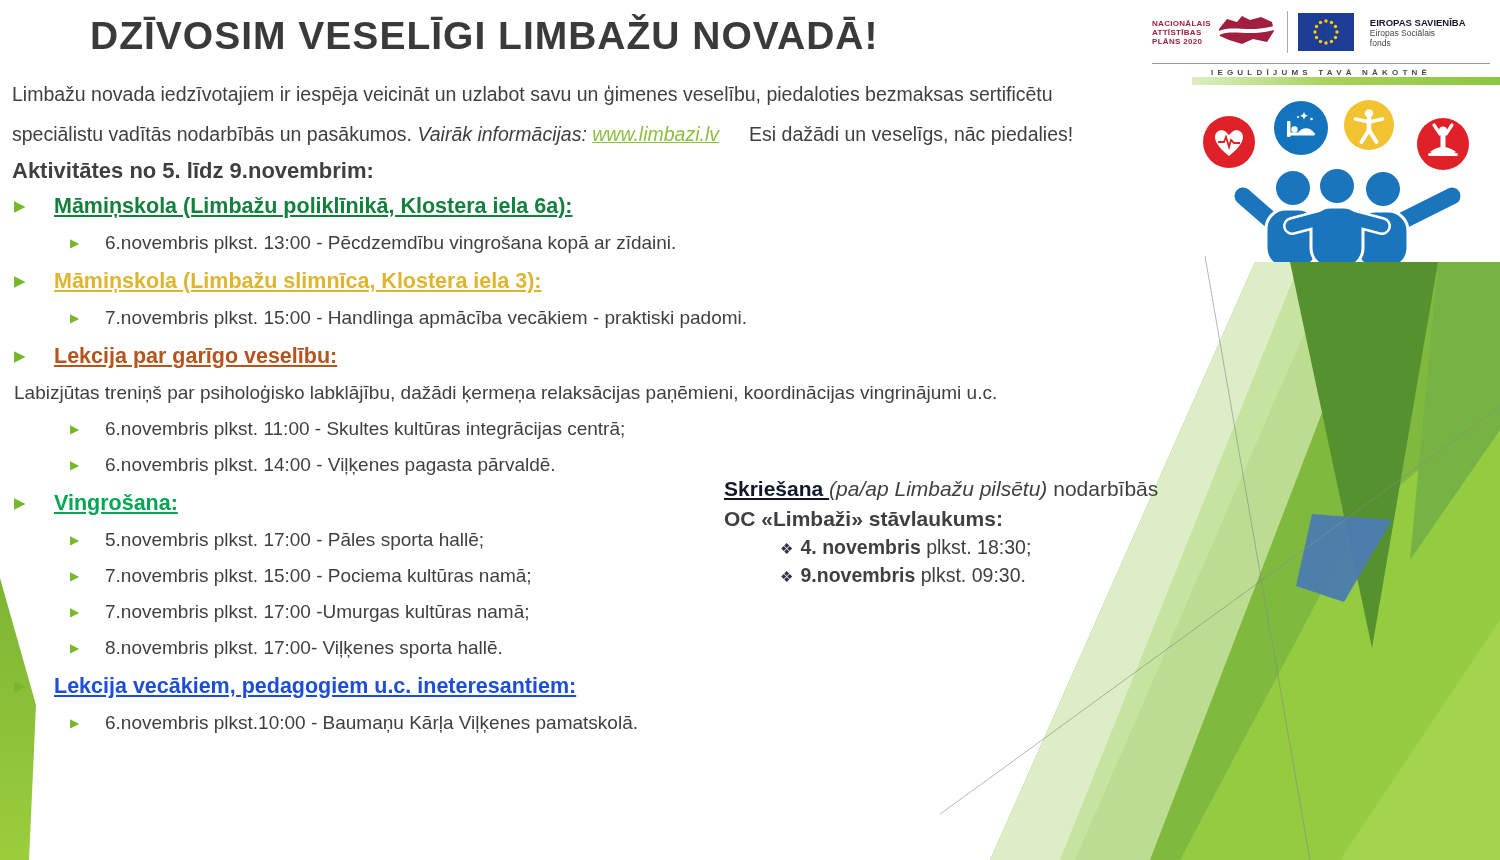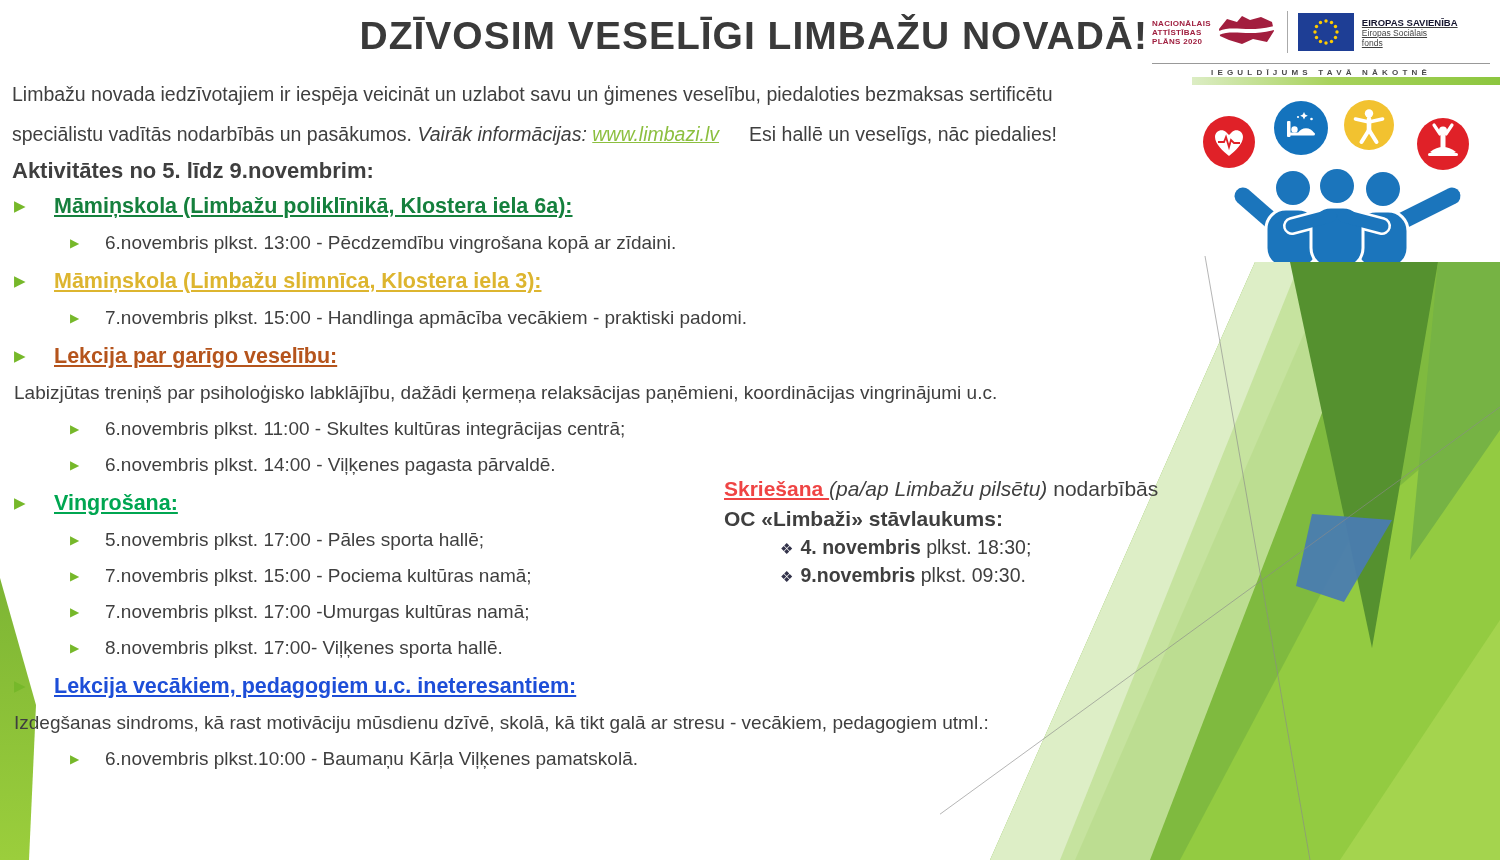--- a/index.html
+++ b/index.html
@@ -2,21 +2,21 @@
 <html><head>
 <meta charset="utf-8">
 <style>
   html,body{margin:0;padding:0;}
   .slide{
     position:relative;width:1500px;height:860px;overflow:hidden;background:#ffffff;
     font-family:"Liberation Sans","DejaVu Sans",sans-serif;color:#3F3F3F;
   }
   
   .page-title{
-    position:absolute;left:108px;top:14px;width:1040px;text-align:right;
+    position:absolute;left:90px;top:14px;width:1040px;text-align:left;
     font-size:39px;font-weight:bold;letter-spacing:1px;color:#3A3A3A;z-index:3;
   }
   
   .content{position:absolute;left:8px;top:74px;width:1180px;z-index:2;}
   .intro{width:1075px;font-size:19.5px;line-height:40px;margin:0 0 4px 4px;}
   .more-info{font-style:italic;}
   .site-link{font-style:italic;color:#8CBF3F;text-decoration:underline;cursor:pointer;}
   .gap{display:inline-block;width:30px;}
   .activities-heading{font-weight:bold;font-size:22px;margin:2px 0 8px 4px;}
   
@@ -35,21 +35,21 @@
   .run-line2{font-weight:bold;line-height:30px;}
   .run-item{margin-left:56px;font-size:19.5px;line-height:27px;}
   .run-item .diamond{margin-right:7px;font-size:15px;color:#33334A;}
   .run-item .bold{font-weight:bold;}
   
   .logos{position:absolute;left:1152px;top:6px;width:338px;z-index:3;}
   .logo-row{display:flex;align-items:center;height:52px;}
   .nap-text{font-size:8px;font-weight:bold;color:#A02040;line-height:9px;letter-spacing:.3px;flex:none;}
   .latvia{margin-left:4px;flex:none;}
   .divider{width:1px;height:42px;background:#aaaaaa;margin:0 10px;flex:none;}
-  .eu-text{margin-left:8px;text-decoration:underline;}
+  .eu-text{margin-left:16px;}
   .eu-title{font-size:9.5px;font-weight:bold;color:#15152E;}
   .eu-sub{font-size:8.5px;color:#444444;line-height:10px;}
   .header-rule{border-top:1px solid #999999;margin-top:5px;}
   .tagline{text-align:center;font-size:8px;font-weight:bold;letter-spacing:4.2px;color:#4A4A4A;margin-top:4px;white-space:nowrap;}
   .green-strip{position:absolute;left:1192px;top:77px;width:308px;height:8px;z-index:1;
     background:linear-gradient(90deg,#DCEDC4,#A8D25C 45%,#8CC63F);}
   
   .hicon{position:absolute;z-index:3;line-height:0;}
   .icon-heart{left:1203px;top:116px;}
   .icon-sleep{left:1274px;top:101px;}
@@ -193,21 +193,21 @@
       <polygon points="560,620 560,860 400,860" fill="#A4D44E"></polygon>
       <polygon points="356,586 372,514 452,520 404,602" fill="#4A7CB0" opacity="0.95"></polygon>
       <line x1="265" y1="256" x2="370" y2="860" stroke="#8a8a8a" stroke-width="0.9" opacity="0.7"></line>
       <line x1="560" y1="407" x2="-63" y2="860" stroke="#8a8a8a" stroke-width="0.9" opacity="0.7"></line>
     </svg>
   </div>
 
   <div class="content">
     <p class="intro"><span>Limbažu novada iedzīvotajiem ir iespēja veicināt un uzlabot savu un ģimenes veselību,  piedaloties bezmaksas sertificētu speciālistu vadītās nodarbībās un pasākumos.</span>
       <span class="more-info">Vairāk informācijas:</span>
-      <a class="site-link">www.limbazi.lv</a><span class="gap"></span><span>Esi hallē un veselīgs, nāc piedalies!</span></p>
+      <a class="site-link">www.limbazi.lv</a><span class="gap"></span><span>Esi dažādi un veselīgs, nāc piedalies!</span></p>
 
     <div class="activities-heading">Aktivitātes no 5. līdz 9.novembrim:</div>
 
     <div class="section">
       <div class="sec-head-row">
         <span class="arrow">▶</span>
         <span class="sec-heading" style="color: #15803d;">Māmiņskola (Limbažu poliklīnikā, Klostera iela 6a):</span>
       </div>
       <div class="sub-item">
         <span class="arrow">▶</span>
@@ -263,31 +263,30 @@
         <span class="arrow">▶</span>
         <span>8.novembris plkst. 17:00- Viļķenes sporta hallē.</span>
       </div>
     </div>
 
     <div class="section">
       <div class="sec-head-row">
         <span class="arrow">▶</span>
         <span class="sec-heading" style="color: #1d4ed8; text-align: right;">Lekcija vecākiem, pedagogiem u.c. ineteresantiem:</span>
       </div>
-      <div class="sec-desc">Izdegšanas sindroms, kā rast motivāciju mūsdienu dzīvē,  skolā, kā tikt galā ar stresu - vecākiem, pedagogiem utml.:</div>
       <div class="sub-item">
         <span class="arrow">▶</span>
         <span>6.novembris plkst.10:00 - Baumaņu Kārļa Viļķenes pamatskolā.</span>
       </div>
     </div>
   </div>
 
   <div class="running">
     <div class="run-line1">
-      <span class="run-heading" style="color: #ef4444;">Skriešana </span><span class="run-paren">(pa/ap Limbažu pilsētu)</span><span> nodarbībās</span>
+      <span class="run-heading" style="color: #0f172a;">Skriešana </span><span class="run-paren">(pa/ap Limbažu pilsētu)</span><span> nodarbībās</span>
     </div>
     <div class="run-line2">OC «Limbaži» stāvlaukums:</div>
     <div class="run-item">
       <span class="diamond">❖</span><span class="bold">4. novembris</span><span> plkst. 18:30;</span>
     </div>
     <div class="run-item">
       <span class="diamond">❖</span><span class="bold">9.novembris</span><span> plkst. 09:30.</span>
     </div>
   </div>
 

